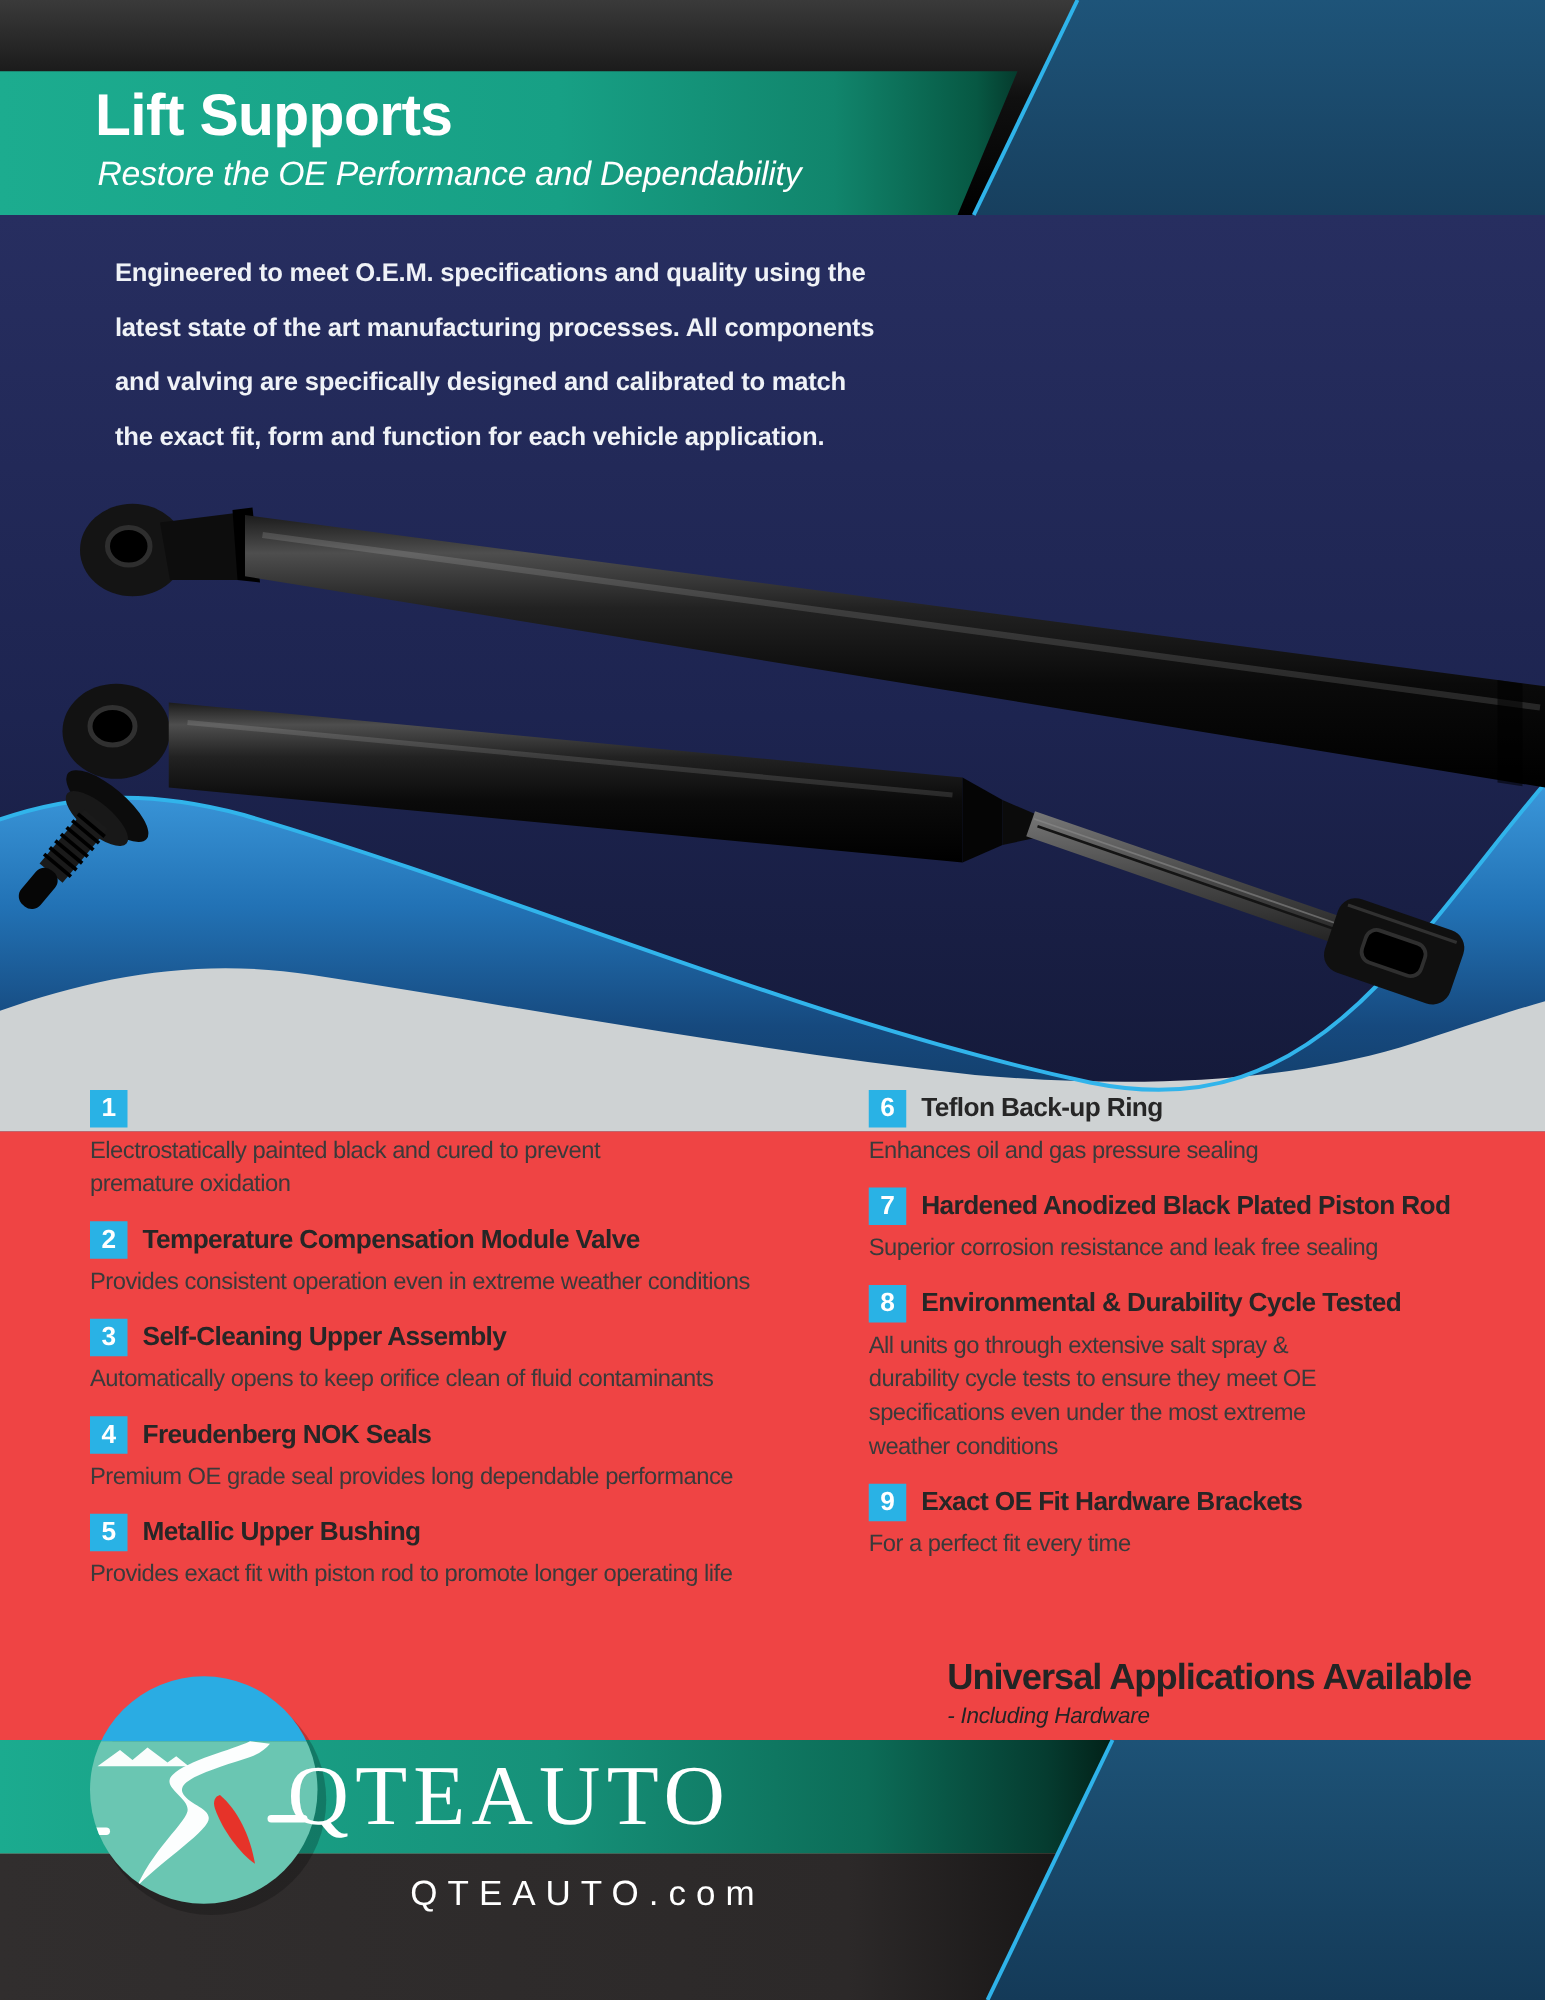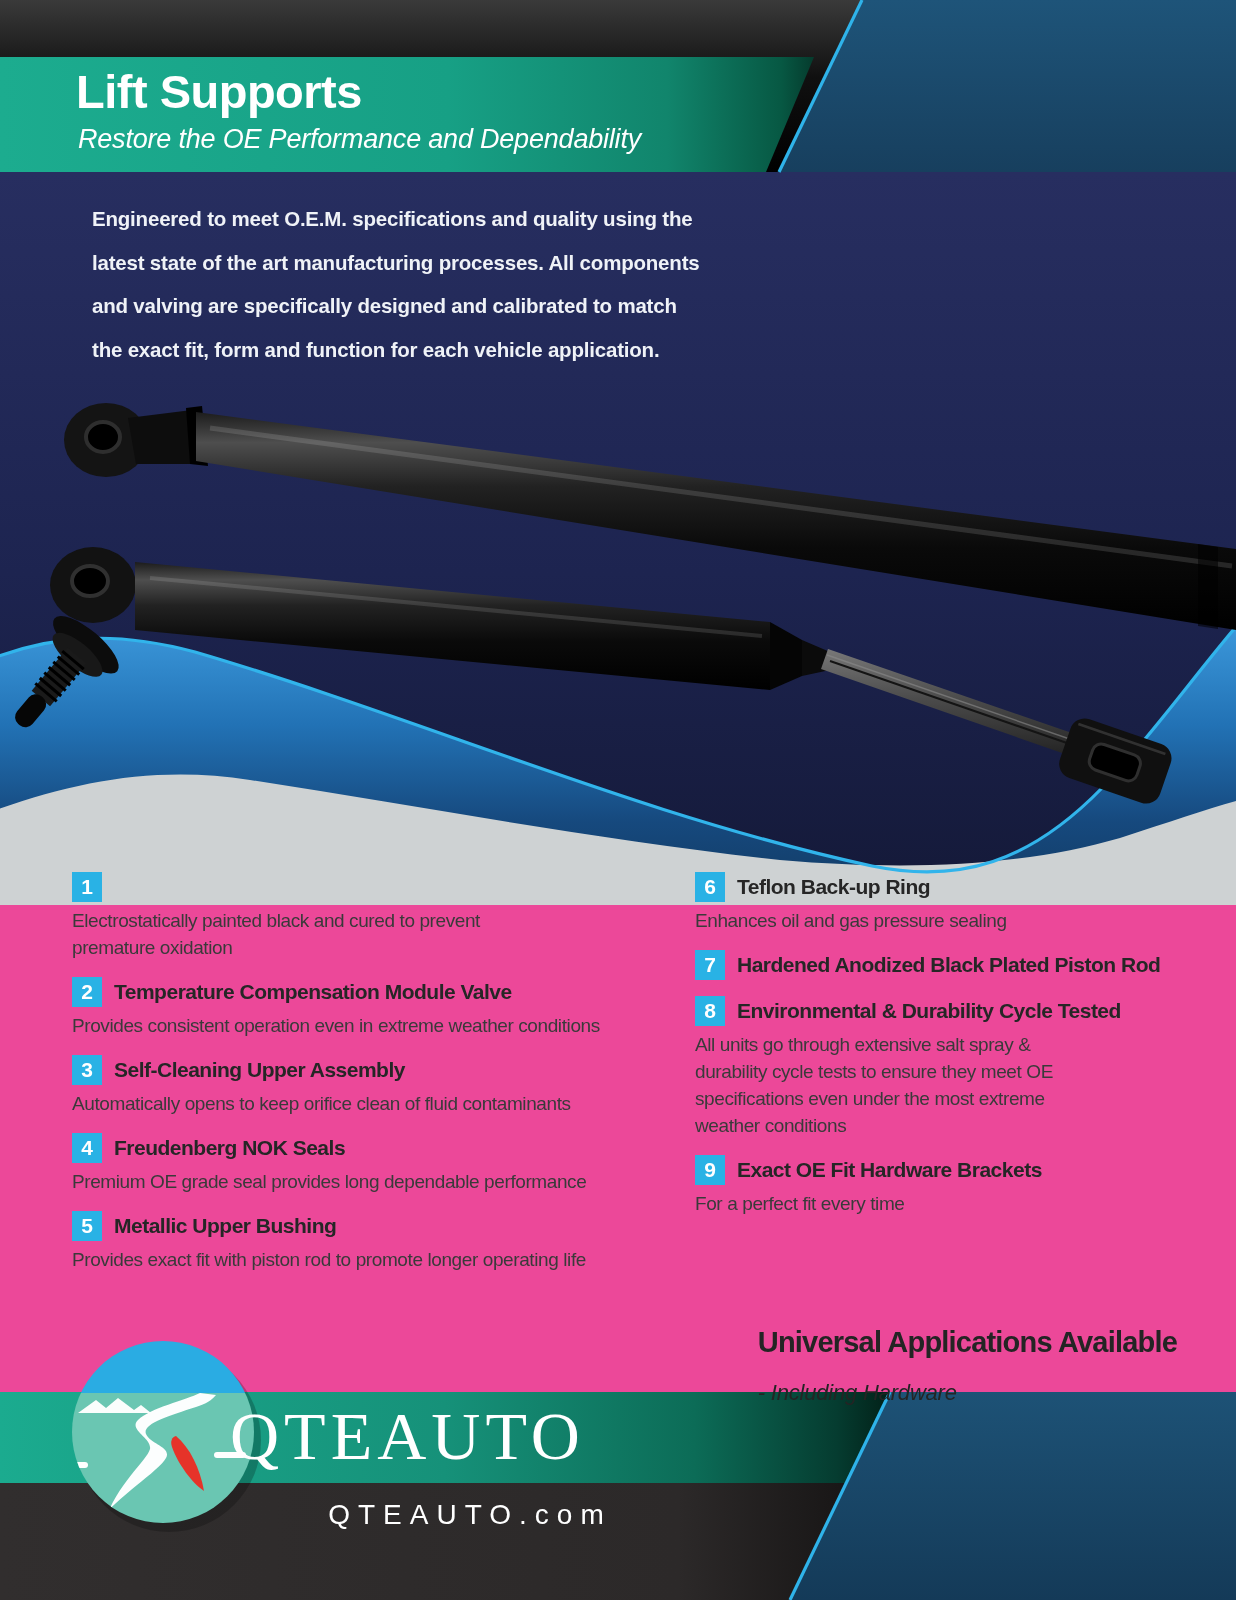--- a/index.html
+++ b/index.html
@@ -1,19 +1,19 @@
 <!DOCTYPE html>
 <html><head>
 <meta charset="utf-8">
 <style>
   html,body{margin:0;padding:0;}
   .page{
     position:relative;
     width:1236px;height:1600px;
-    background:#ec4899;
+    background:#ef4444;
     overflow:hidden;
     font-family:"Liberation Sans", sans-serif;
   }
   #bg-art{position:absolute;left:0;top:0;z-index:0;}
   .txt{position:absolute;z-index:2;}
 
   .banner-title{
     left:76px;top:64px;
     font-size:47px;font-weight:bold;color:#FFFFFF;letter-spacing:-0.5px;
   }
@@ -45,21 +45,21 @@
     margin-top:5px;font-size:19px;line-height:27px;color:#3A3A3A;
     letter-spacing:-0.4px;white-space:pre-line;
   }
   .universal{
     top:1326px;right:59px;text-align:left;
   }
   .universal-title{
     font-size:29px;font-weight:bold;color:#242424;letter-spacing:-0.8px;white-space:nowrap;
   }
   .universal-sub{
-    font-size:22px;font-style:italic;color:#242424;margin-top:21px;letter-spacing:-0.2px;
+    font-size:18px;font-style:italic;color:#242424;margin-top:3px;letter-spacing:-0.2px;
   }
   .brand-wordmark{
     left:230px;top:1394px;width:480px;text-align:left;
     font-family:"Liberation Serif", serif;
     font-size:68px;color:#FFFFFF;letter-spacing:5px;line-height:84px;white-space:nowrap;
   }
   .brand-site{
     left:230px;top:1499px;width:480px;text-align:center;
     font-size:28px;color:#FFFFFF;letter-spacing:8px;white-space:nowrap;
   }
@@ -269,20 +269,21 @@
           <div class="feature-title">Teflon Back-up Ring</div>
         </div>
         <div class="feature-desc">Enhances oil and gas pressure sealing</div>
       </div>
 
       <div class="feature">
         <div class="feature-head">
           <div class="badge">7</div>
           <div class="feature-title">Hardened Anodized Black Plated Piston Rod</div>
         </div>
+        <div class="feature-desc">Superior corrosion resistance and leak free sealing</div>
       </div>
 
       <div class="feature">
         <div class="feature-head">
           <div class="badge">8</div>
           <div class="feature-title">Environmental &amp; Durability Cycle Tested</div>
         </div>
         <div class="feature-desc">All units go through extensive salt spray &amp;
 durability cycle tests to ensure they meet OE
 specifications even under the most extreme

